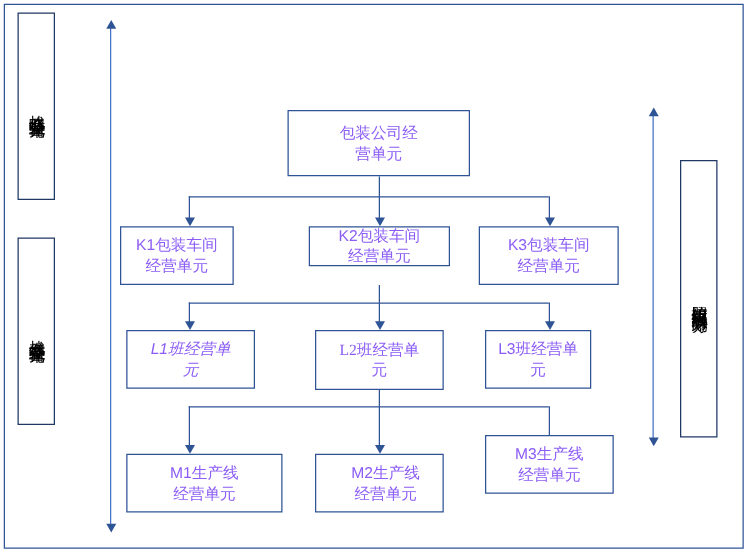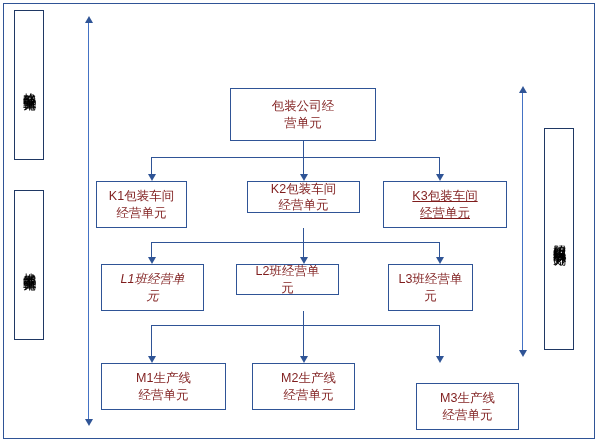--- a/index.html
+++ b/index.html
@@ -50,21 +50,21 @@
   .node {
     position: absolute;
     border: 1px solid #2f5496;
     box-sizing: border-box;
     background: #ffffff;
     display: flex;
     align-items: center;
     justify-content: center;
     text-align: center;
     font-size: 12.5px;
-    color: #7f1d1d;
+    color: #8b5cf6;
     line-height: 1.3;
     padding: 2px 1px;
   }
   .node span {
     display: block;
   }
   
   .line {
     position: absolute;
     background: #2f5496;
@@ -161,34 +161,34 @@
       <span>K1包装车间</span>
       <span>经营单元</span>
     </div>
   </div>
   <div class="node" style="left:247px; top:181px; width:113px; height:32px;">
     <div>
       <span>K2包装车间</span>
       <span>经营单元</span>
     </div>
   </div>
-  <div class="node" style="left:383px; top:181px; width:124px; height:47px;text-decoration:underline;">
+  <div class="node" style="left:383px; top:181px; width:112px; height:47px;">
     <div>
       <span>K3包装车间</span>
       <span>经营单元</span>
     </div>
   </div>
 
   <div class="node" style="left:101px; top:264px; width:103px; height:47px;font-style:italic;">
     <div>
       <span>L1班经营单</span>
       <span>元</span>
     </div>
   </div>
-  <div class="node" style="left:236px; top:264px; width:103px; height:31px;">
+  <div class="node" style="left:252px; top:264px; width:103px; height:48px;font-family:Liberation Serif, serif;">
     <div>
       <span>L2班经营单</span>
       <span>元</span>
     </div>
   </div>
   <div class="node" style="left:388px; top:264px; width:85px; height:47px;">
     <div>
       <span>L3班经营单</span>
       <span>元</span>
     </div>
@@ -199,20 +199,20 @@
       <span>M1生产线</span>
       <span>经营单元</span>
     </div>
   </div>
   <div class="node" style="left:252px; top:363px; width:103px; height:47px;padding-left:11px;">
     <div>
       <span>M2生产线</span>
       <span>经营单元</span>
     </div>
   </div>
-  <div class="node" style="left:388px; top:383px; width:103px; height:47px;margin-left:28px;">
+  <div class="node" style="left:388px; top:348px; width:103px; height:47px;">
     <div>
       <span>M3生产线</span>
       <span>经营单元</span>
     </div>
   </div>
 
 </div>
 
 </body></html>

